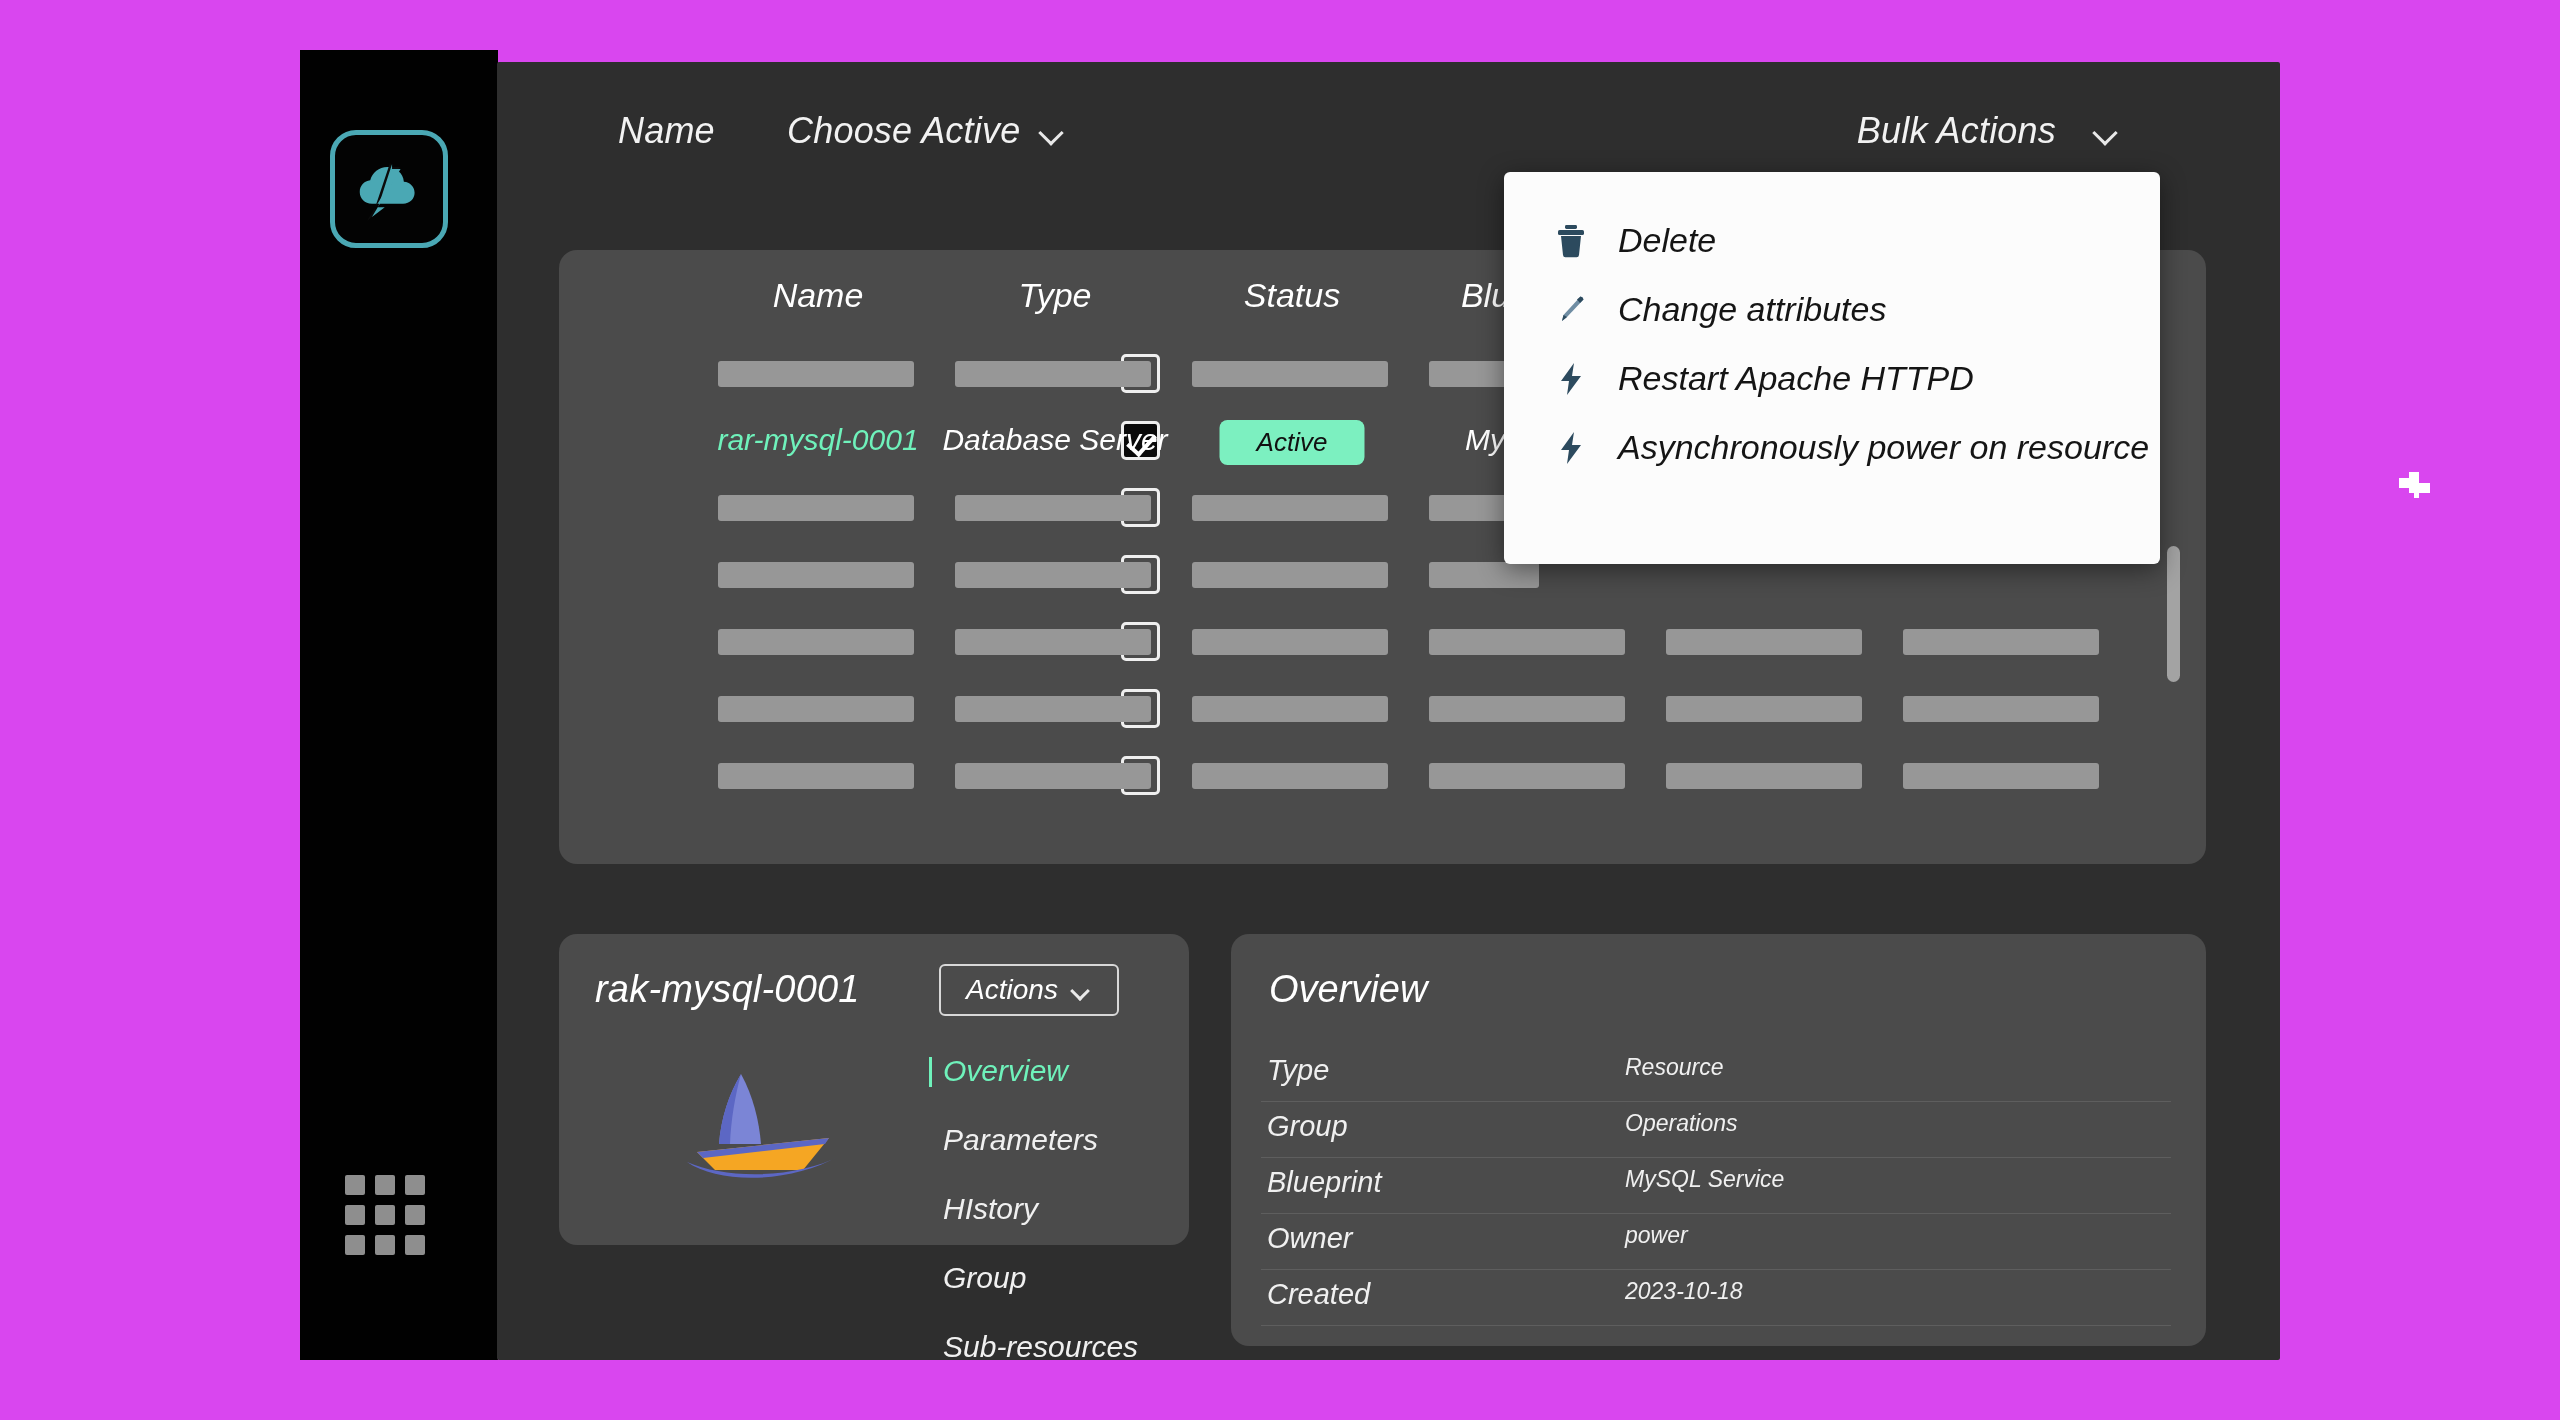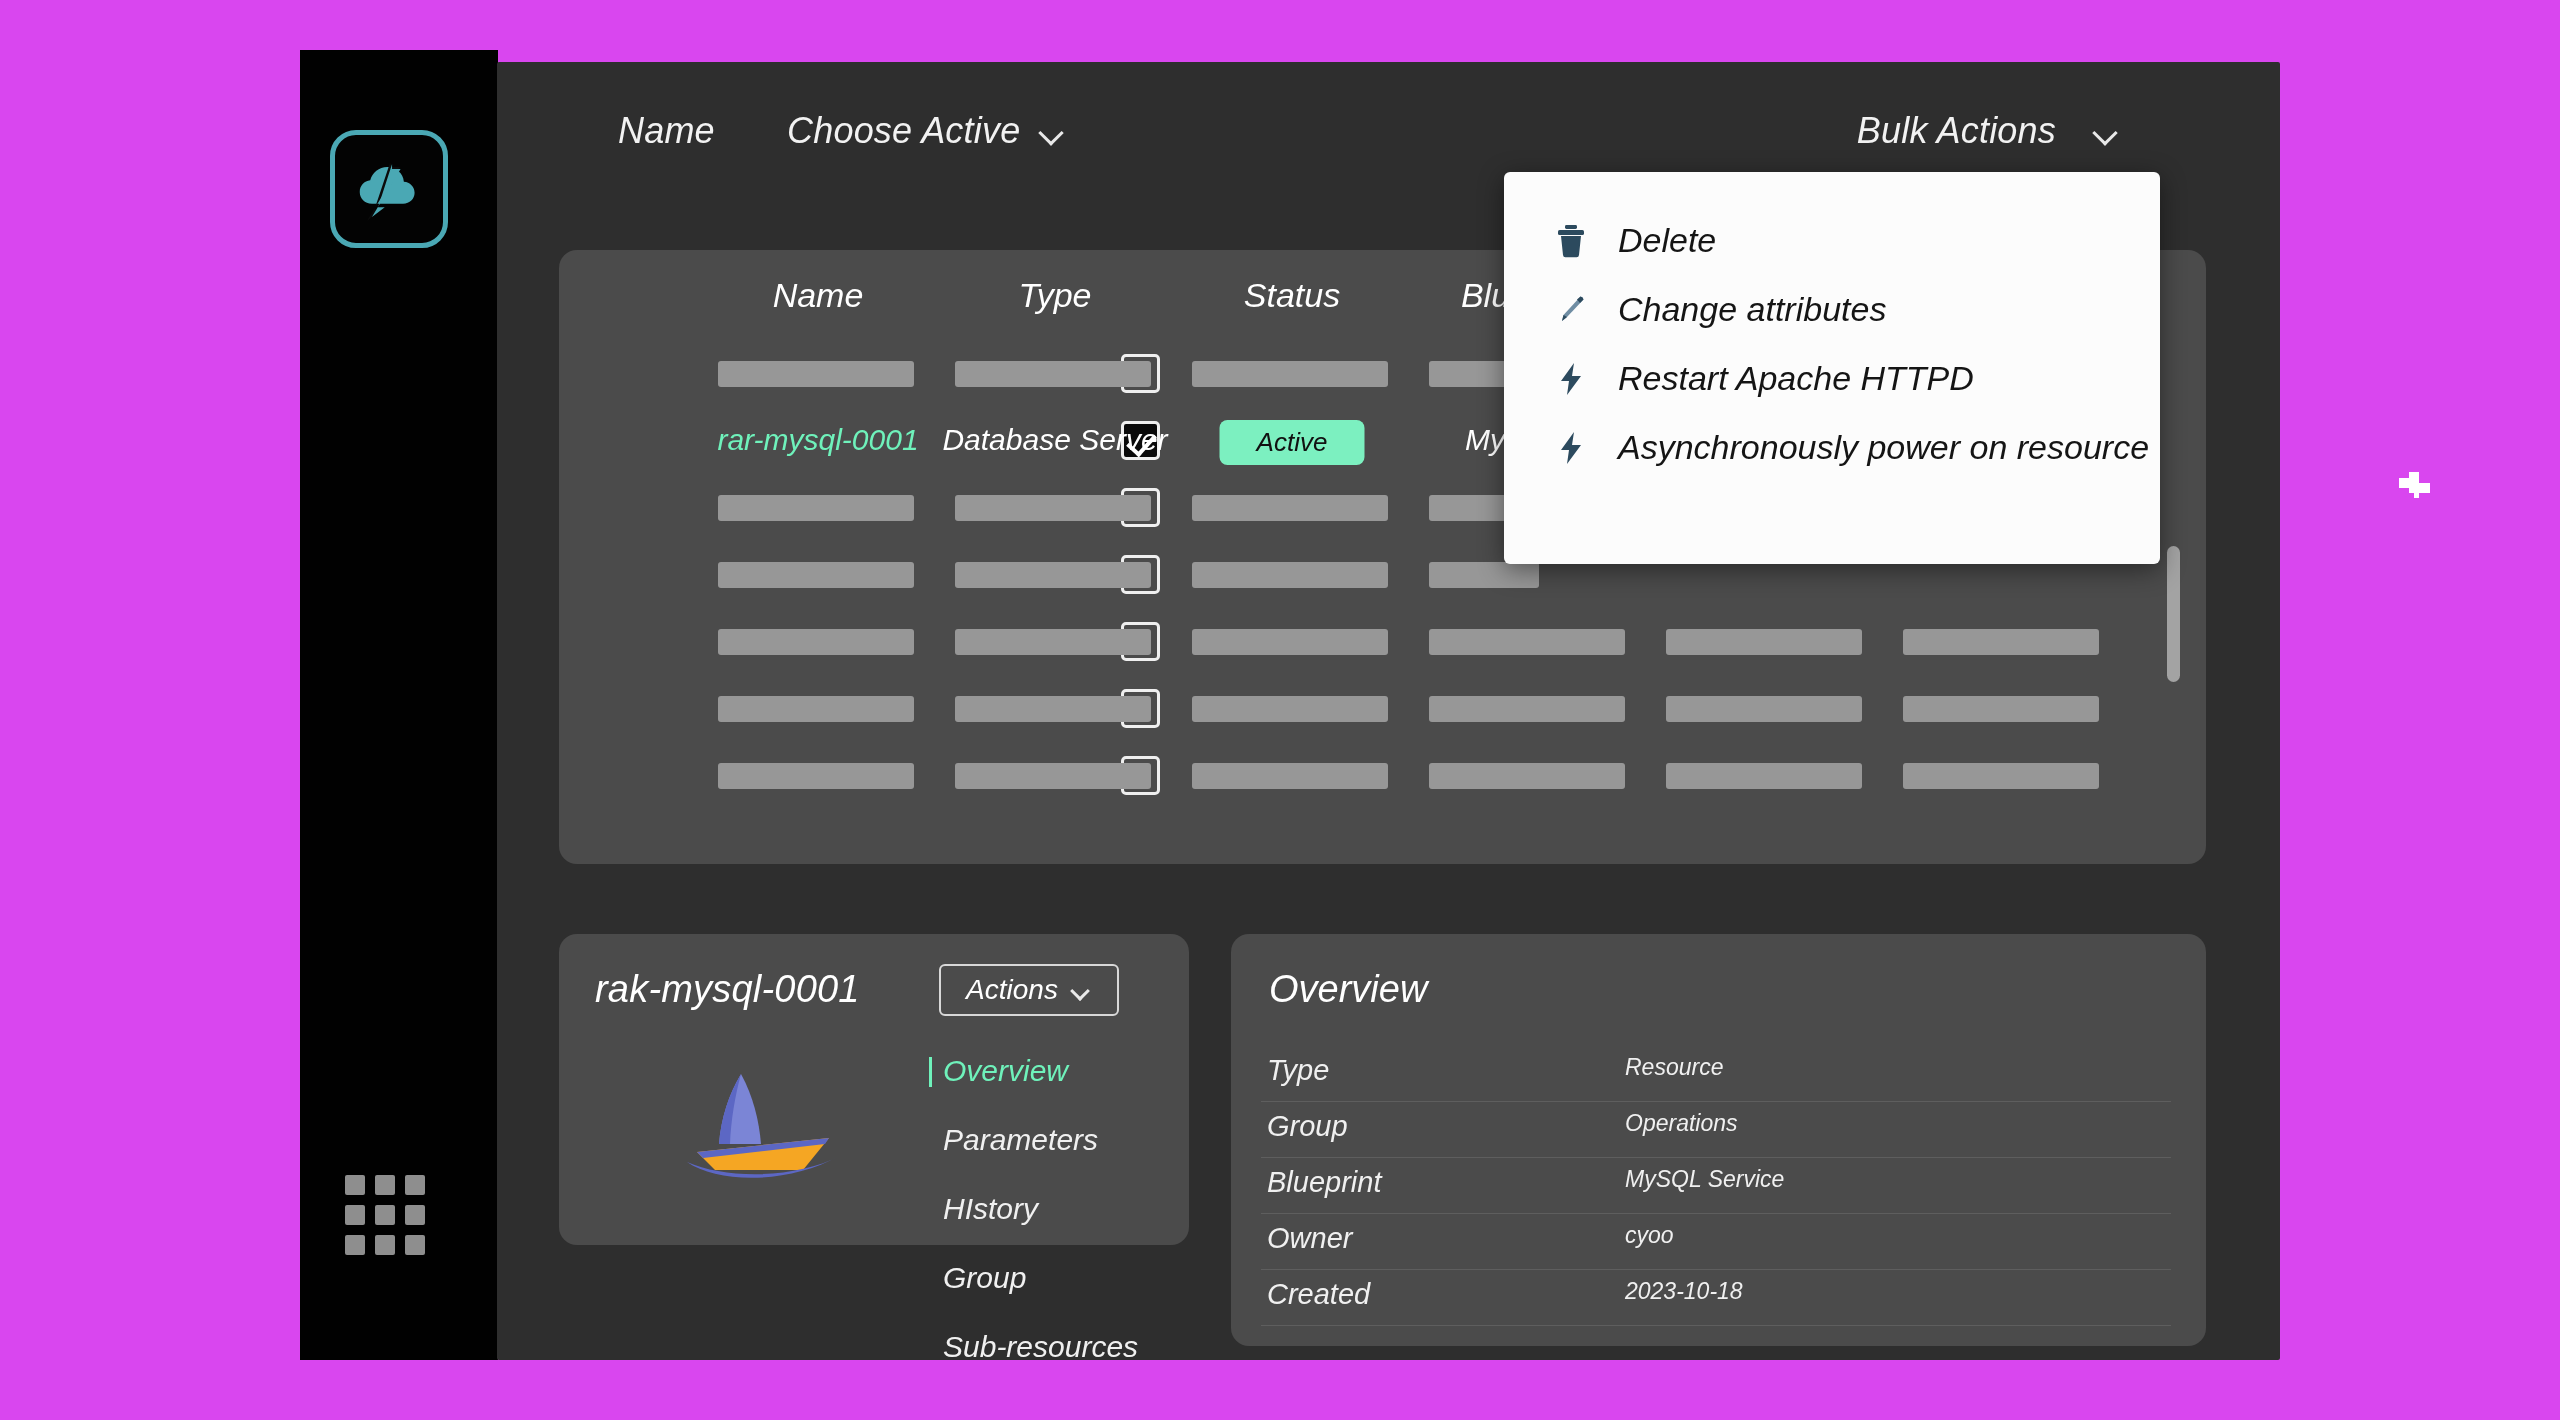--- a/index.html
+++ b/index.html
@@ -337,21 +337,21 @@
           <div class="ovrow">
             <div class="ovk">Group</div>
             <div class="ovv">Operations</div>
           </div>
           <div class="ovrow">
             <div class="ovk">Blueprint</div>
             <div class="ovv">MySQL Service</div>
           </div>
           <div class="ovrow">
             <div class="ovk">Owner</div>
-            <div class="ovv">cyoo</div>
+            <div class="ovv">power</div>
           </div>
           <div class="ovrow">
             <div class="ovk">Created</div>
             <div class="ovv">2023-10-18</div>
           </div>
         </div>
     </div>
 
   </div>
 

